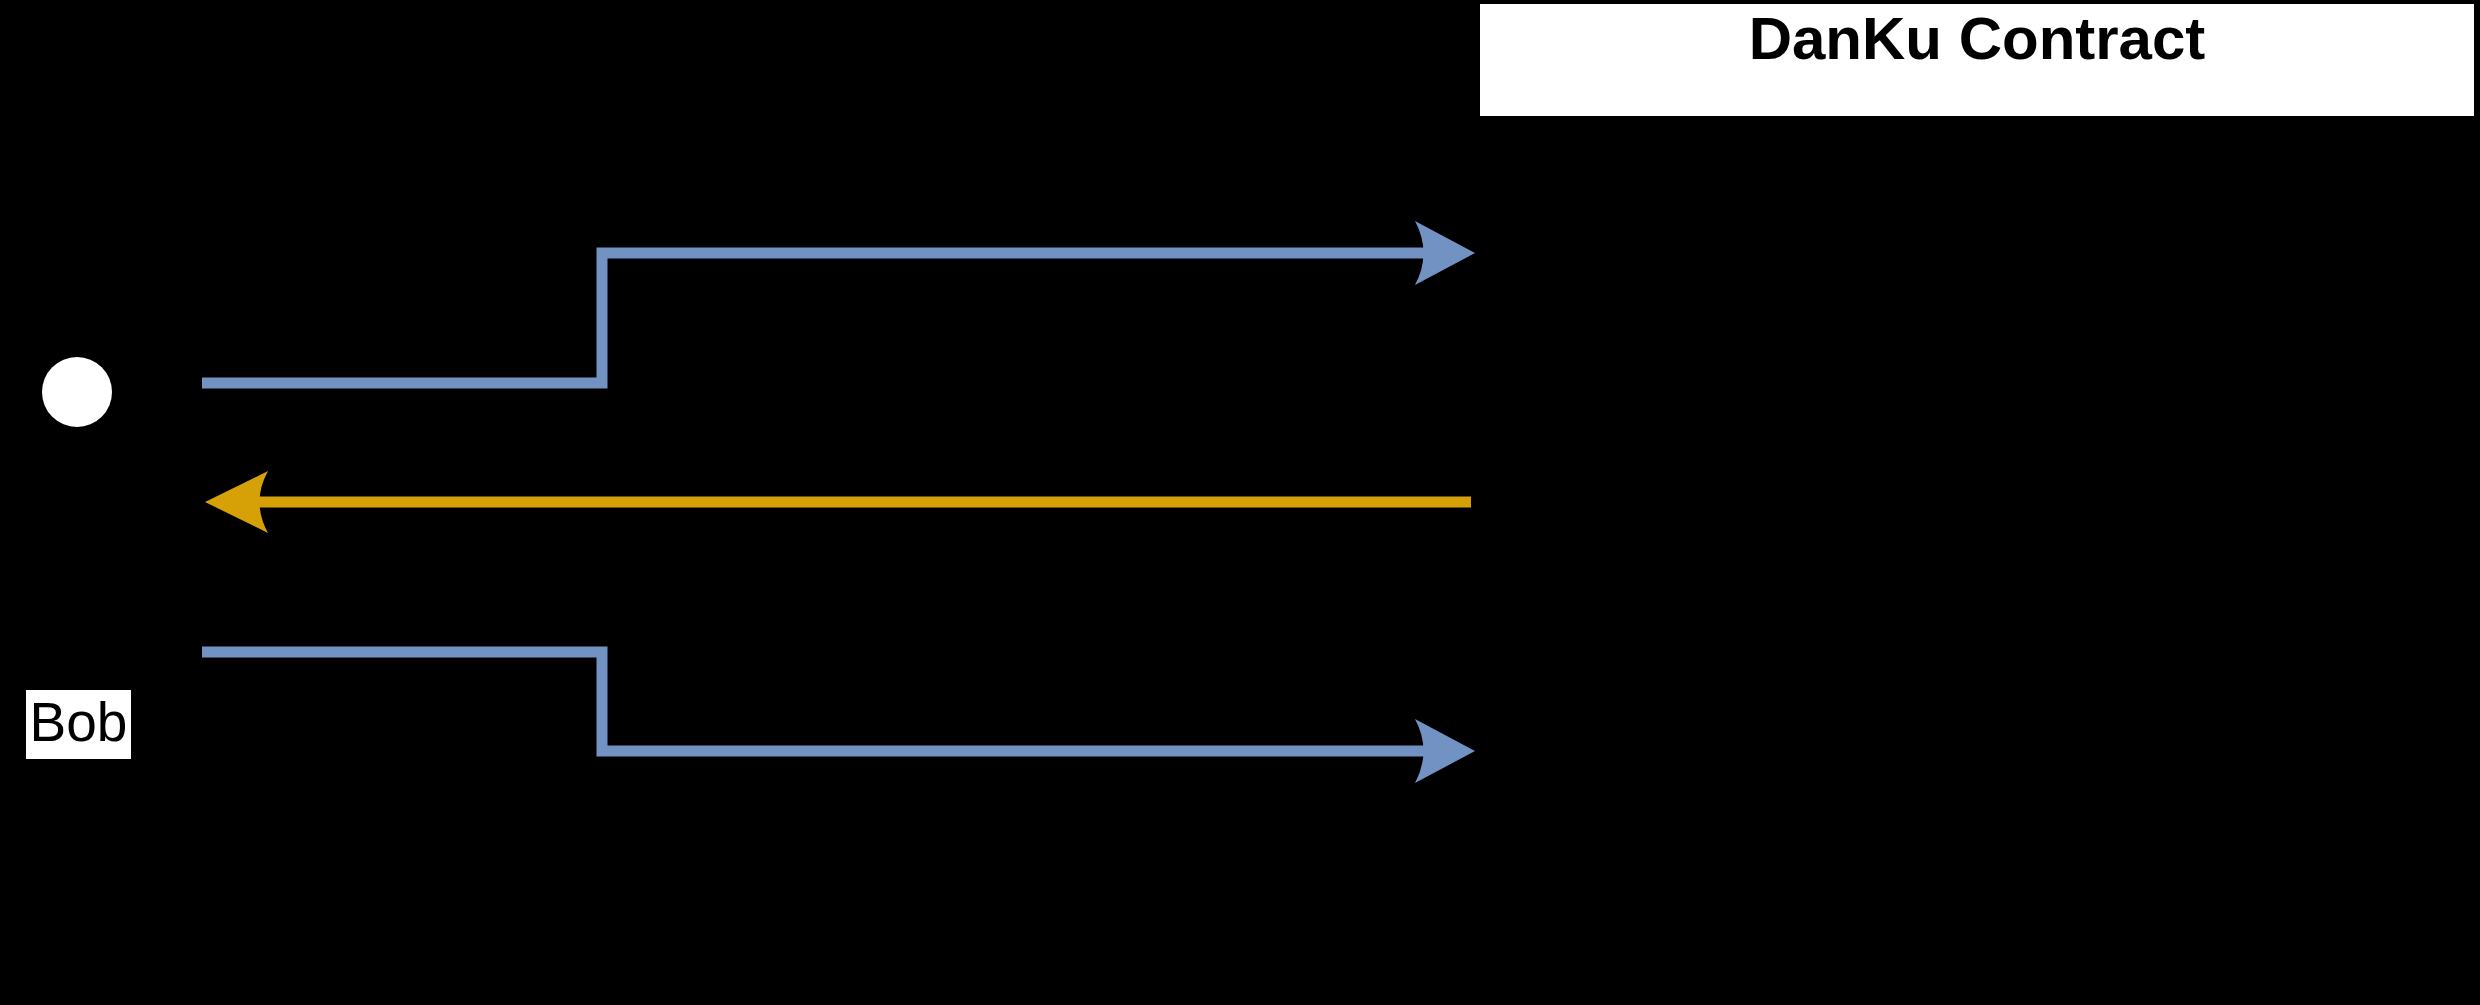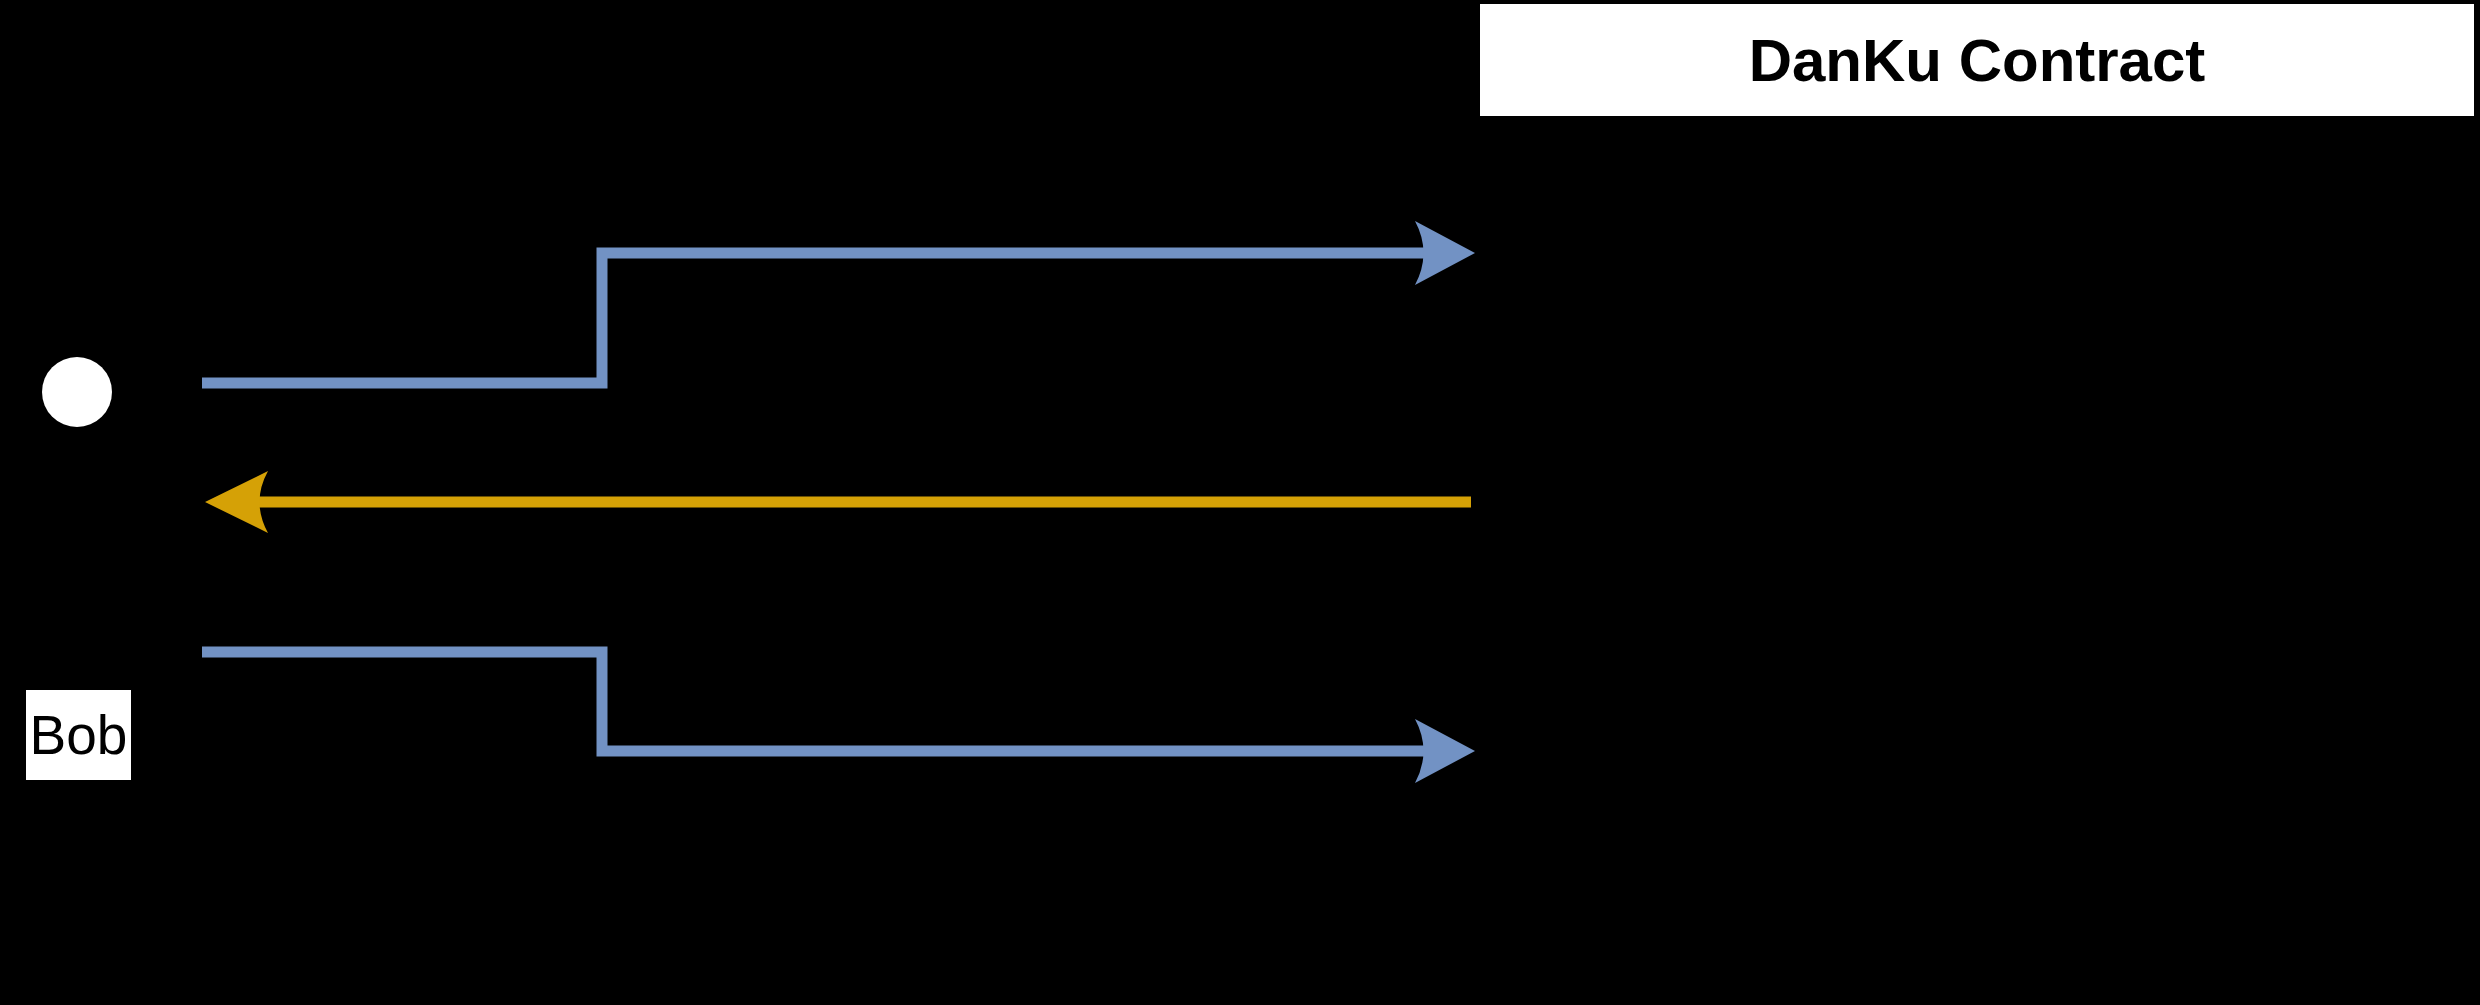--- a/index.html
+++ b/index.html
@@ -20,21 +20,21 @@
     left: 0;
     top: 0;
     width: 2480px;
     height: 1005px;
   }
   .node-box {
     position: absolute;
     background: #ffffff;
     color: #000000;
     display: flex;
-    align-items: center;
+    align-items: flex-start;
     justify-content: center;
     text-align: center;
   }
   .contract-box {
     left: 1480px;
     top: 4px;
     width: 994px;
     height: 112px;
     font-size: 60px;
     font-weight: bold;
@@ -45,21 +45,21 @@
     top: 357px;
     width: 70px;
     height: 70px;
     border-radius: 50%;
     background: #ffffff;
   }
   .actor-name-box {
     left: 26px;
     top: 690px;
     width: 105px;
-    height: 90px;
+    height: 69px;
     font-size: 55px;
     font-weight: normal;
   }
 </style>
 </head>
 <body>
 
 <div class="canvas">
 
   <svg class="arrow-layer" viewBox="0 0 2480 1005" width="2480" height="1005">

